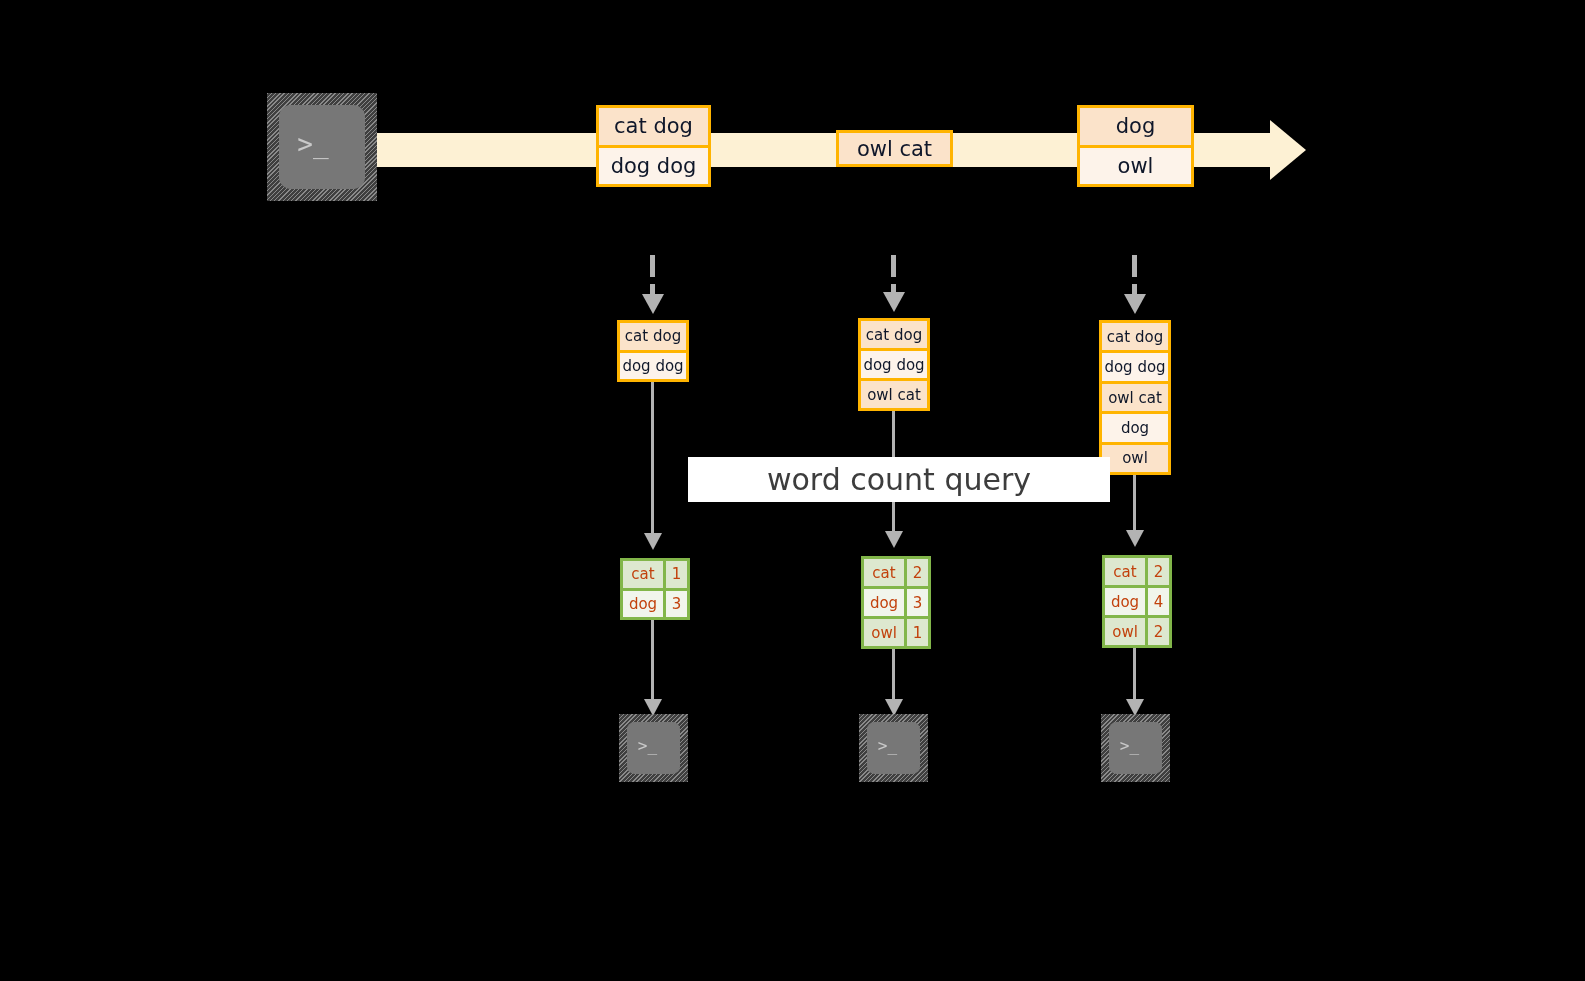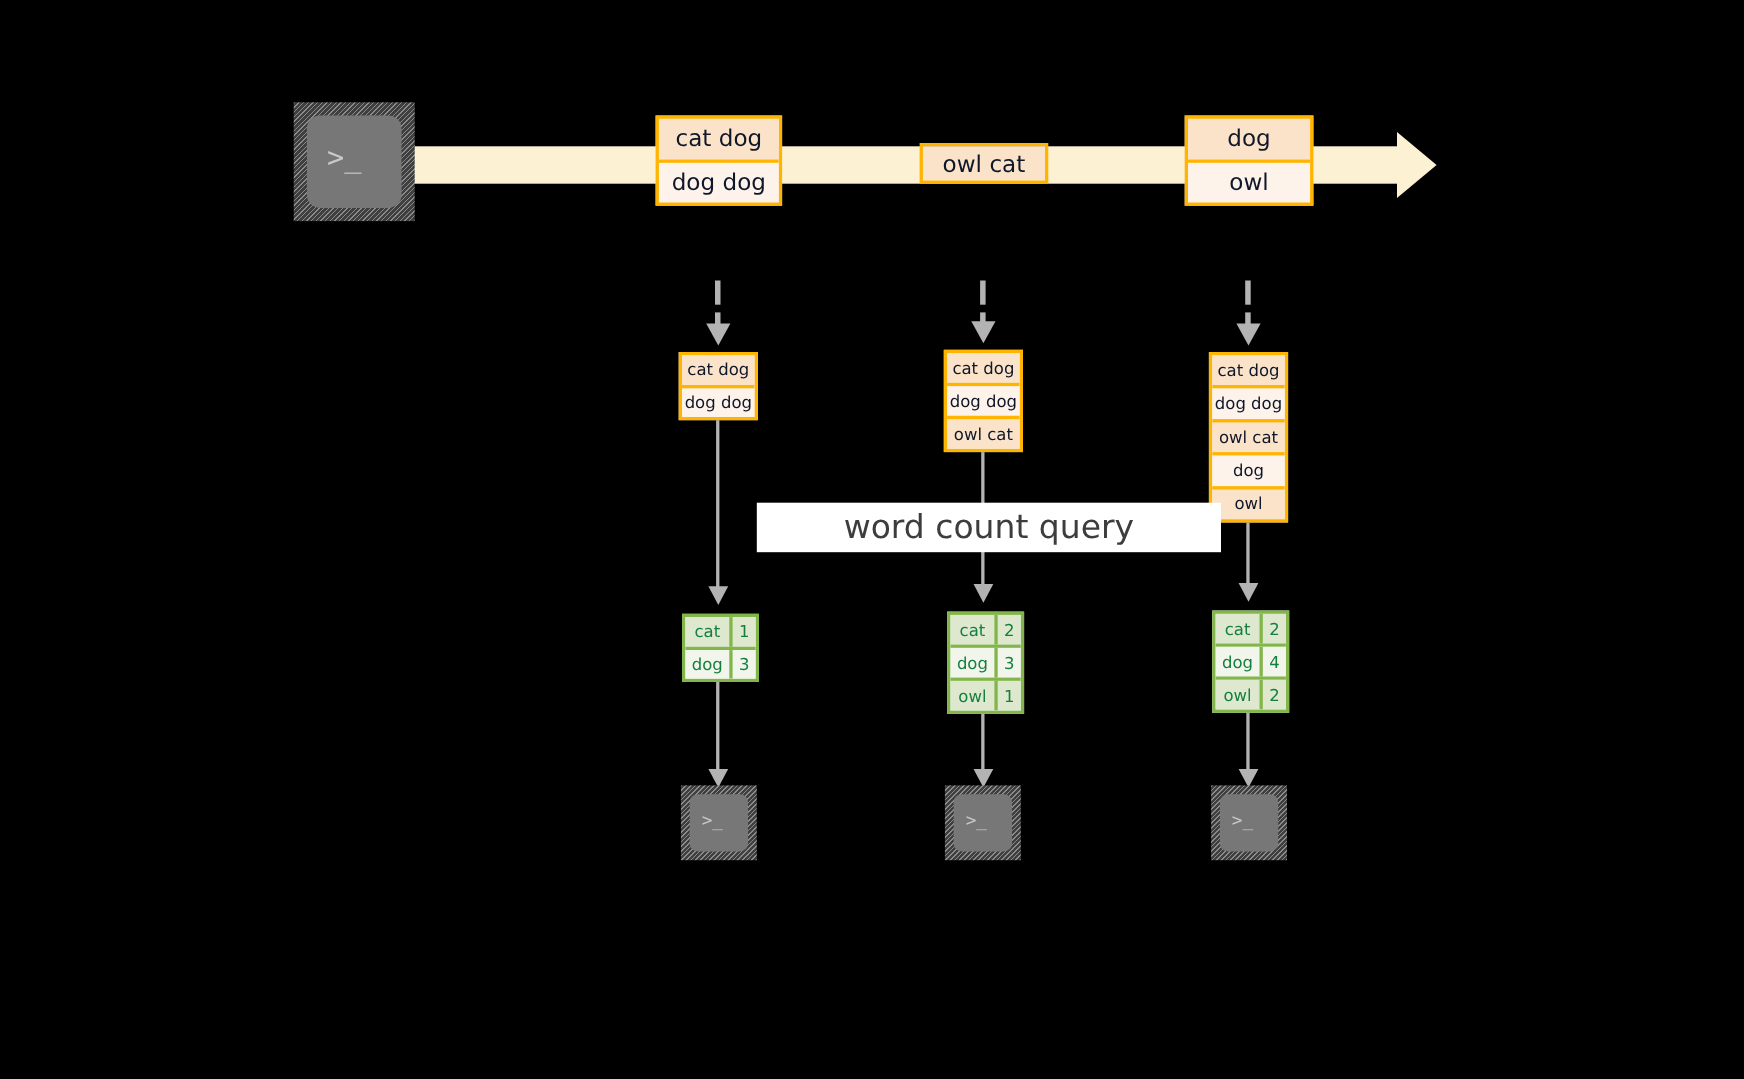--- a/index.html
+++ b/index.html
@@ -84,21 +84,21 @@
     display: flex;
     flex: 1 1 auto;
     box-sizing: border-box;
   }
   .gtable .grow + .grow { border-top: 3px solid #82b64a; }
   .gtable .gcell {
     box-sizing: border-box;
     display: flex;
     align-items: center;
     justify-content: center;
-    color: #15803d;
+    color: #c2410c;
     white-space: nowrap;
     font-size: 15px;
   }
   .gtable .gcell.word  { width: 44px; }
   .gtable .gcell.count { width: 26px; border-left: 3px solid #82b64a; }
   .gtable .grow.dark  .gcell { background: #dde8cf; }
   .gtable .grow.light .gcell { background: #f1f5ec; }
 
   
   .stream-shaft {

